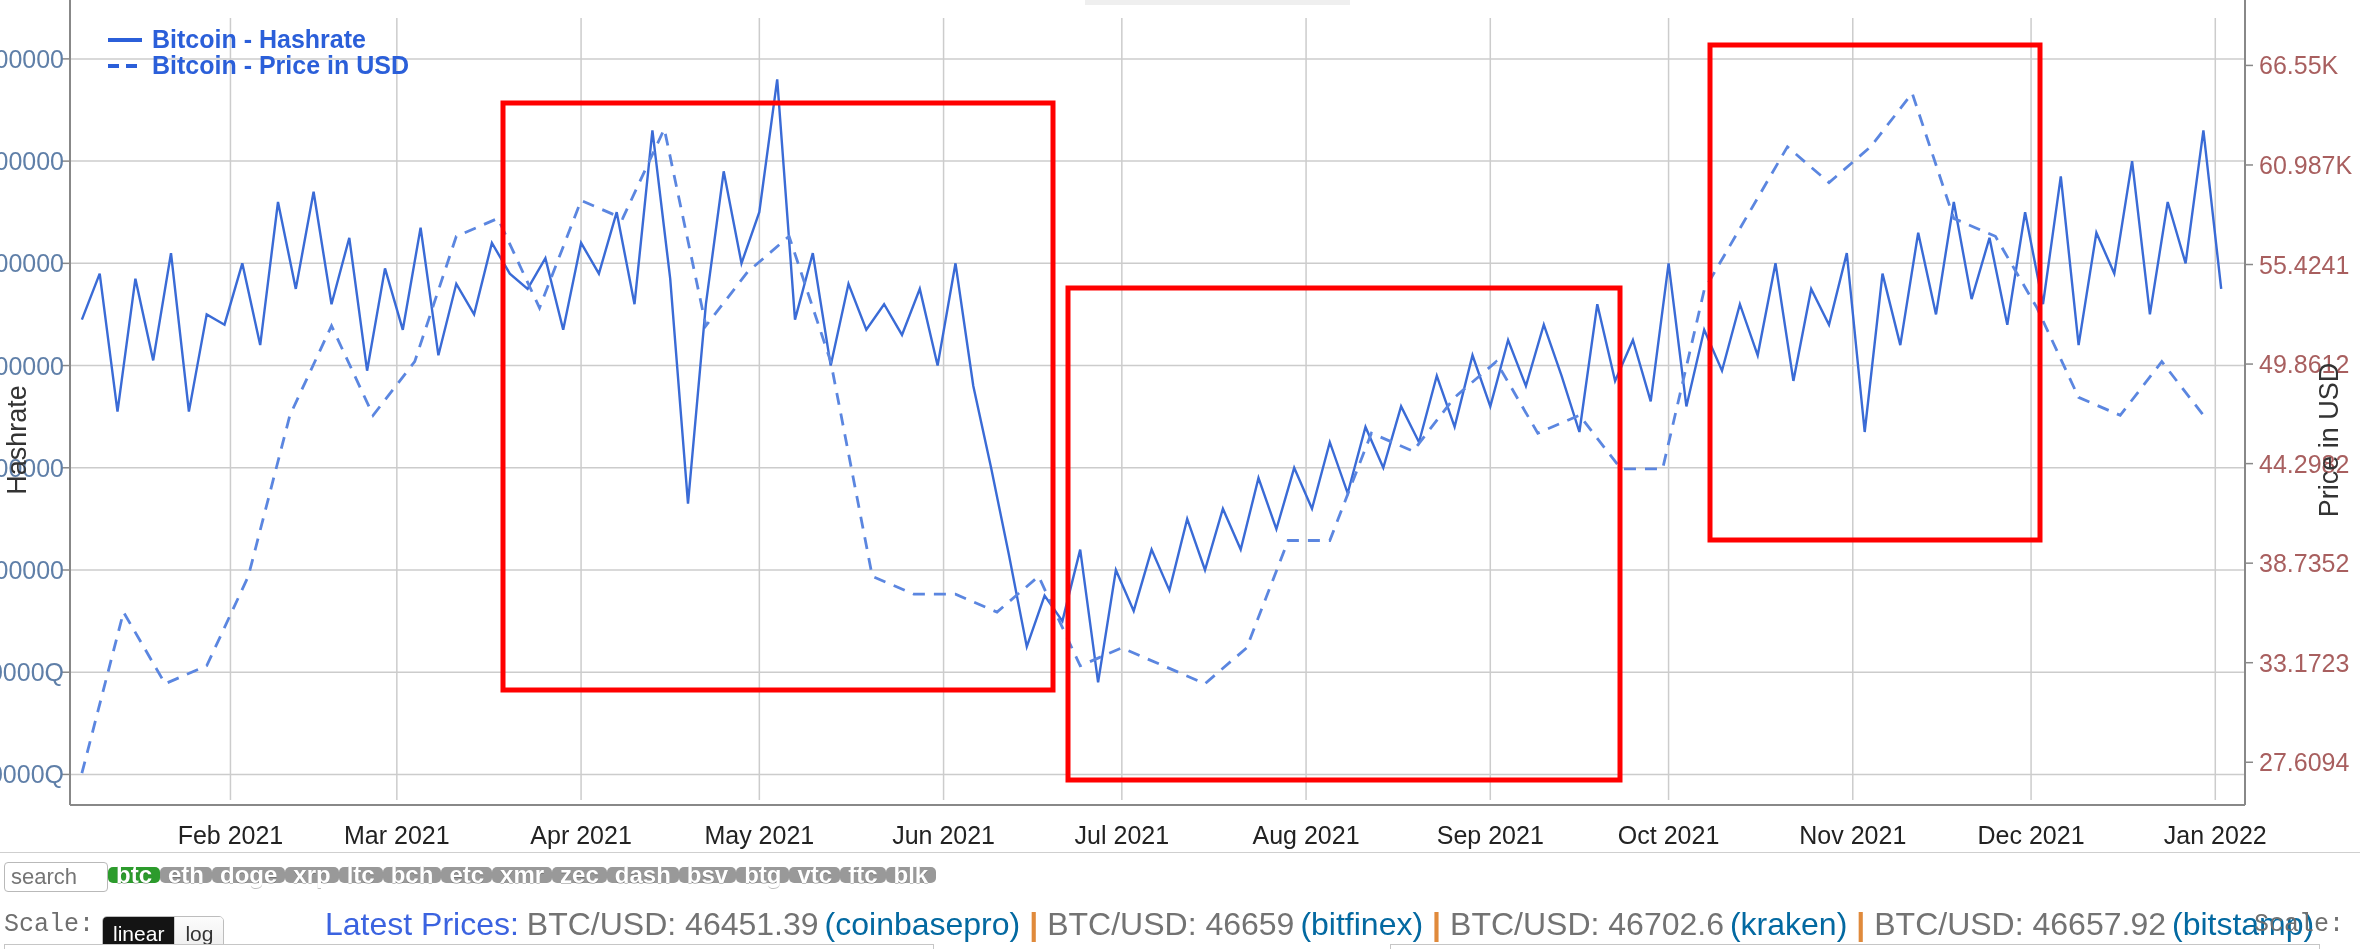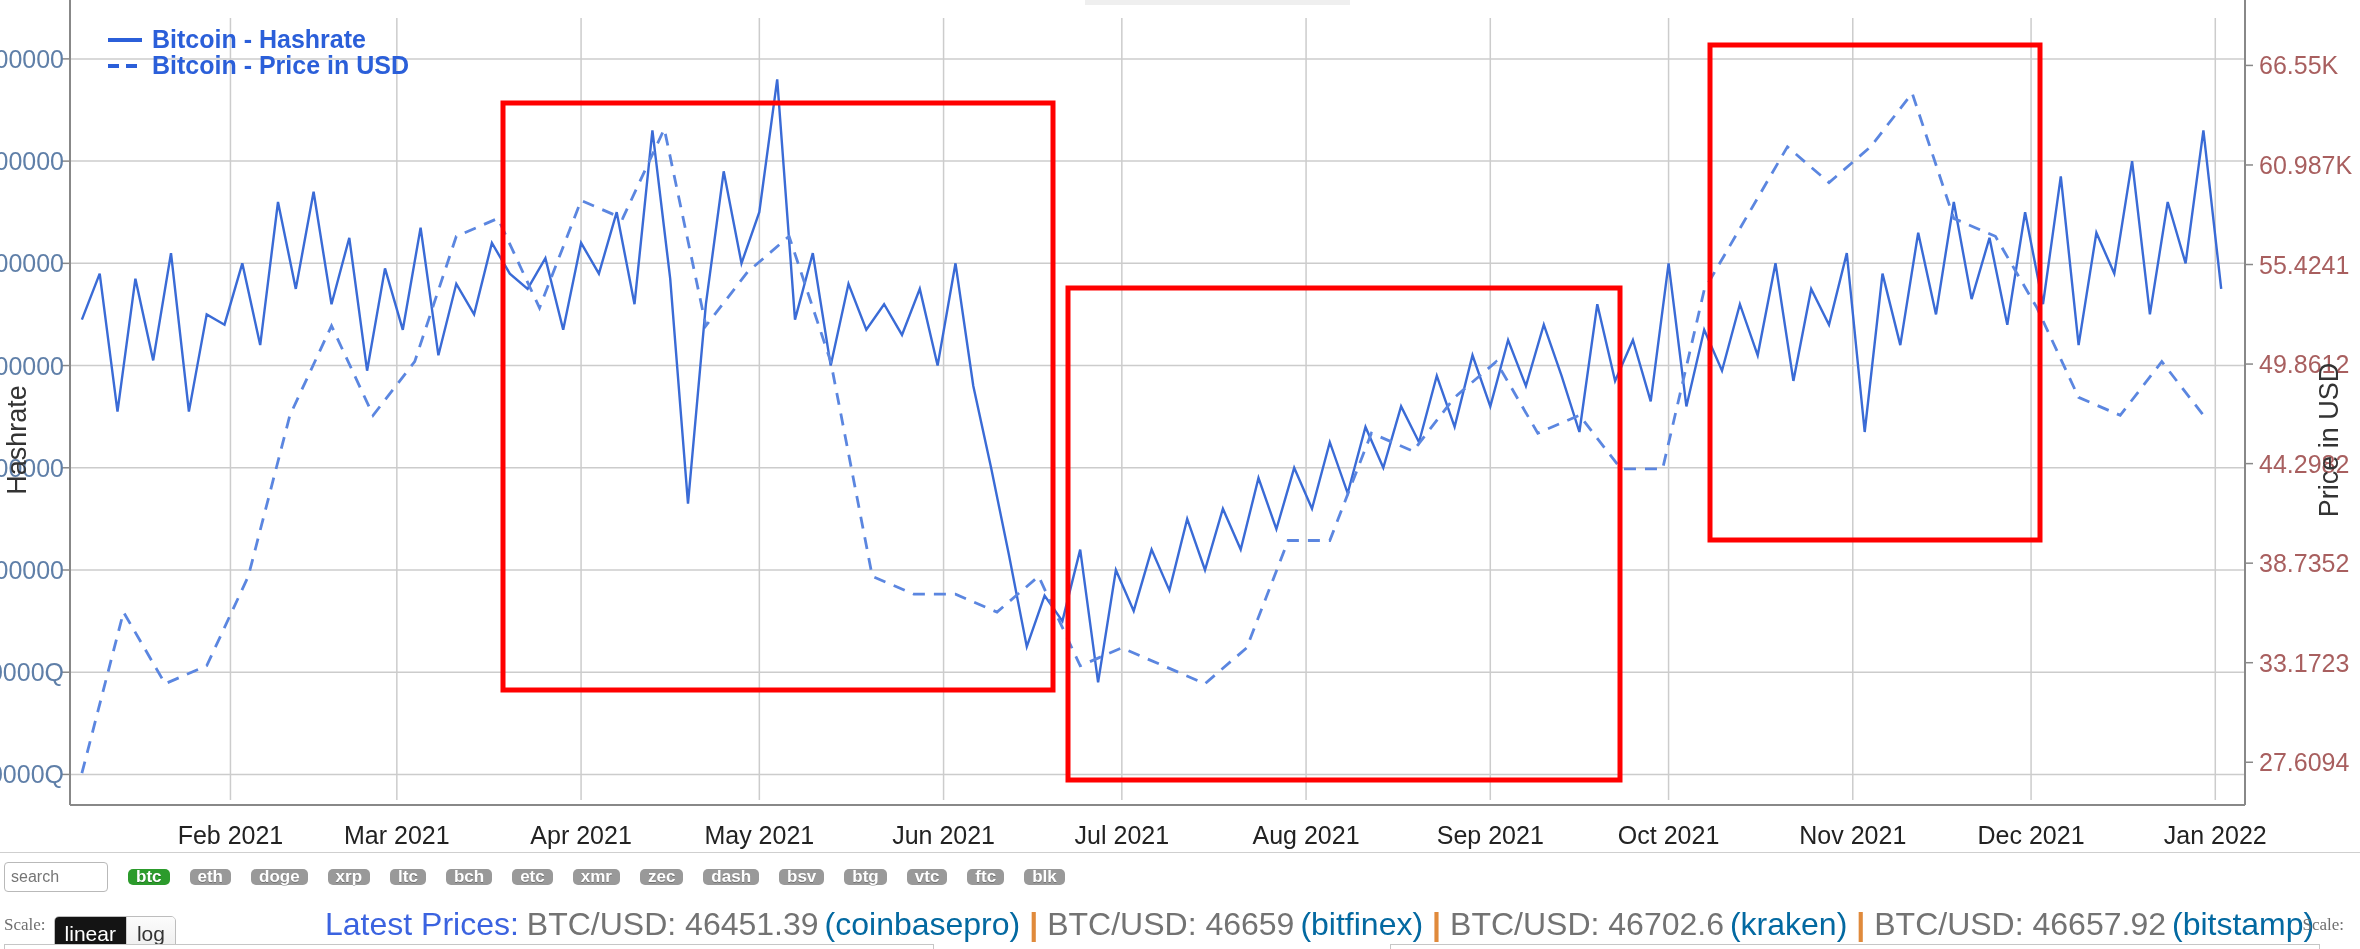--- a/index.html
+++ b/index.html
@@ -68,41 +68,41 @@
     display: flex;
     align-items: center;
     box-sizing: border-box;
     padding-left: 4px;
     border-top: 1px solid #cfcfcf;
     background: #ffffff;
   }
   #search-input {
     width: 104px;
     height: 30px;
-    font-size: 16px;
+    font-size: 22px;
     color: #555;
     border: 1px solid #b9b9b9;
     border-radius: 4px;
     box-sizing: border-box;
     padding: 0 6px;
     font-family: "Liberation Sans", sans-serif;
     outline: none;
     background: #fff;
   }
   .coin-tag {
     display: inline-flex;
     align-items: center;
     justify-content: center;
     height: 16px;
     min-width: 34px;
     padding: 0 8px;
-    margin-left: 20px;
+    margin-left: 0;
     background: #999999;
     color: #ffffff;
-    font-size: 17px;
+    font-size: 24px;
     font-weight: bold;
     border-radius: 5px;
     box-sizing: border-box;
     cursor: pointer;
     text-shadow: 0 1px 0 rgba(0,0,0,0.25);
     user-select: none;
   }
   .coin-tag.selected {
     background: #2c9b2c;
   }
@@ -113,23 +113,23 @@
     top: 900px;
     width: 2360px;
     height: 49px;
     background: #ffffff;
     display: flex;
     align-items: center;
     box-sizing: border-box;
     padding-left: 4px;
   }
   .scale-label, .zoom-label {
-    font-size: 17px;
+    font-size: 25px;
     color: #6f6f6f;
-    font-family: Liberation Serif, serif;
+    font-family: Liberation Mono, monospace;
     margin-right: 8px;
   }
   .btn-group {
     display: inline-flex;
     border: 1px solid #bdbdbd;
     border-radius: 5px;
     overflow: hidden;
     background: #f3f3f3;
     margin-top: 20px;
   }

